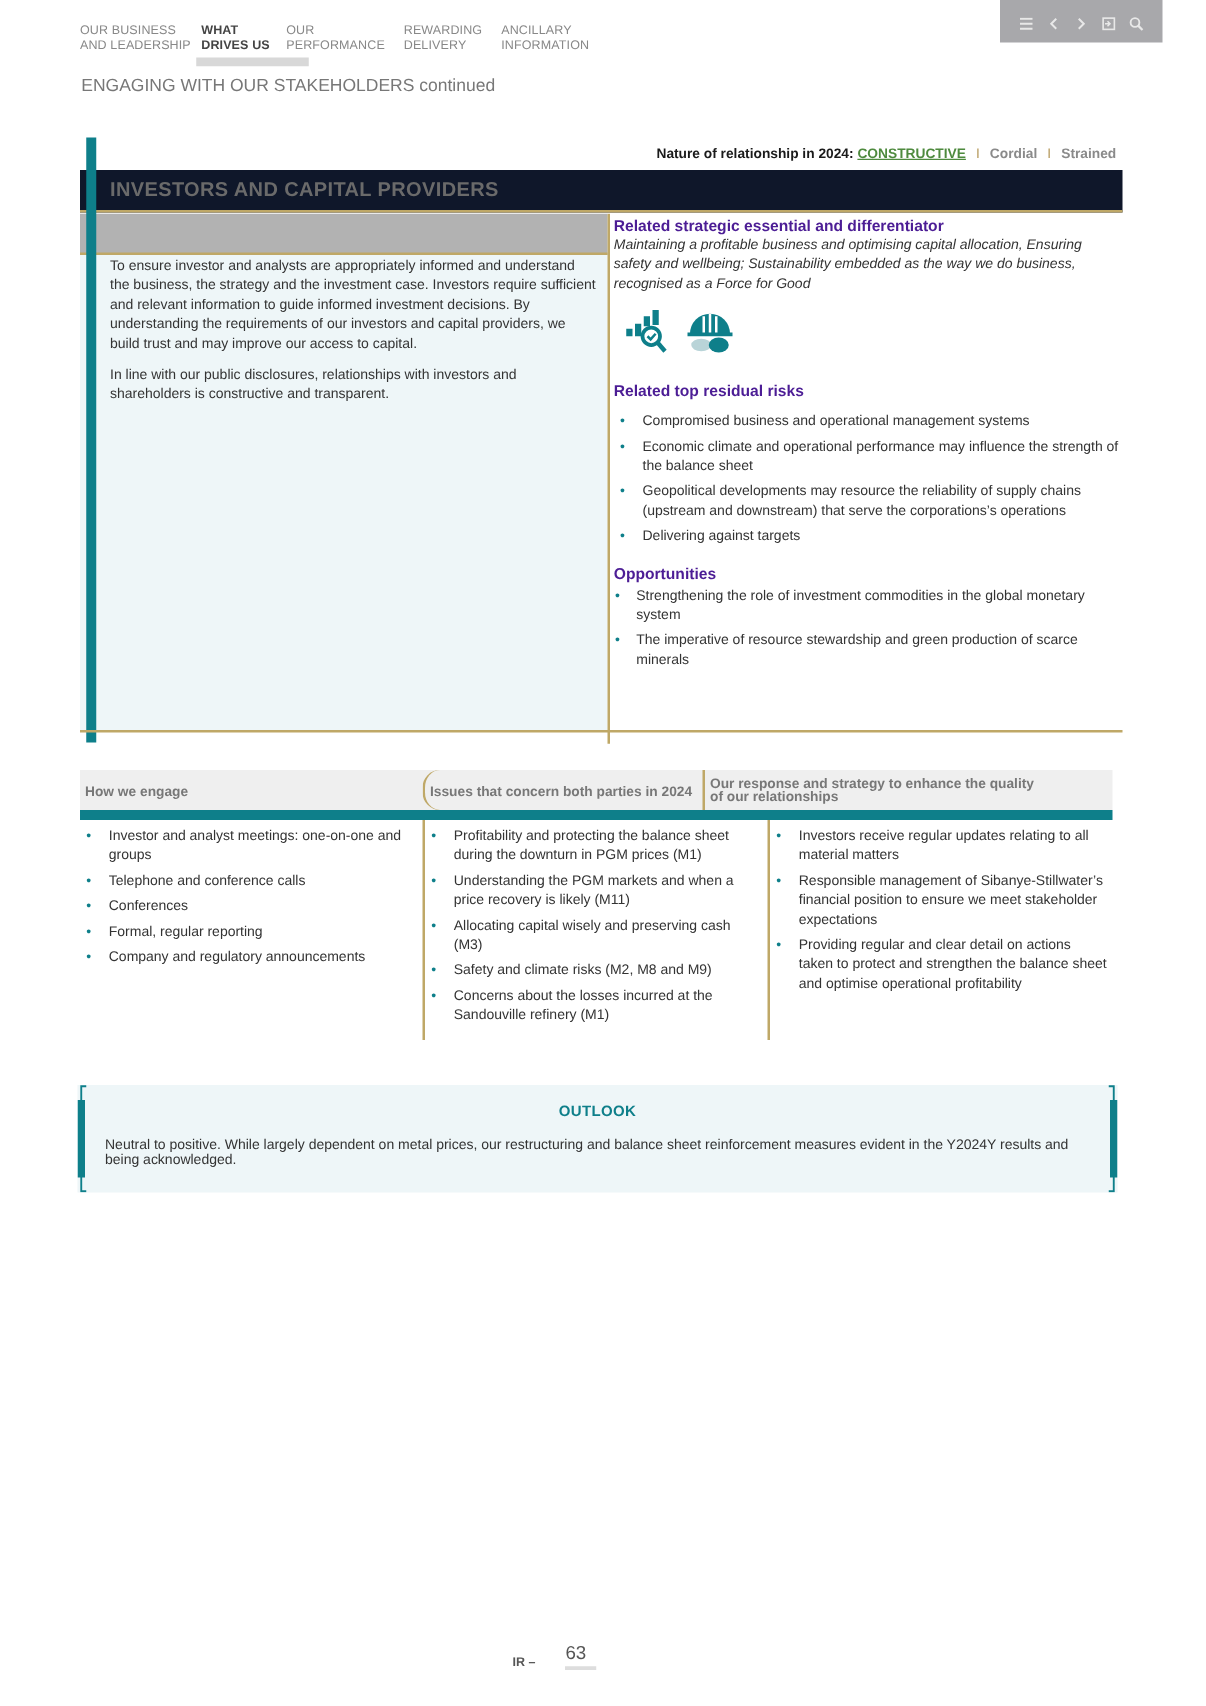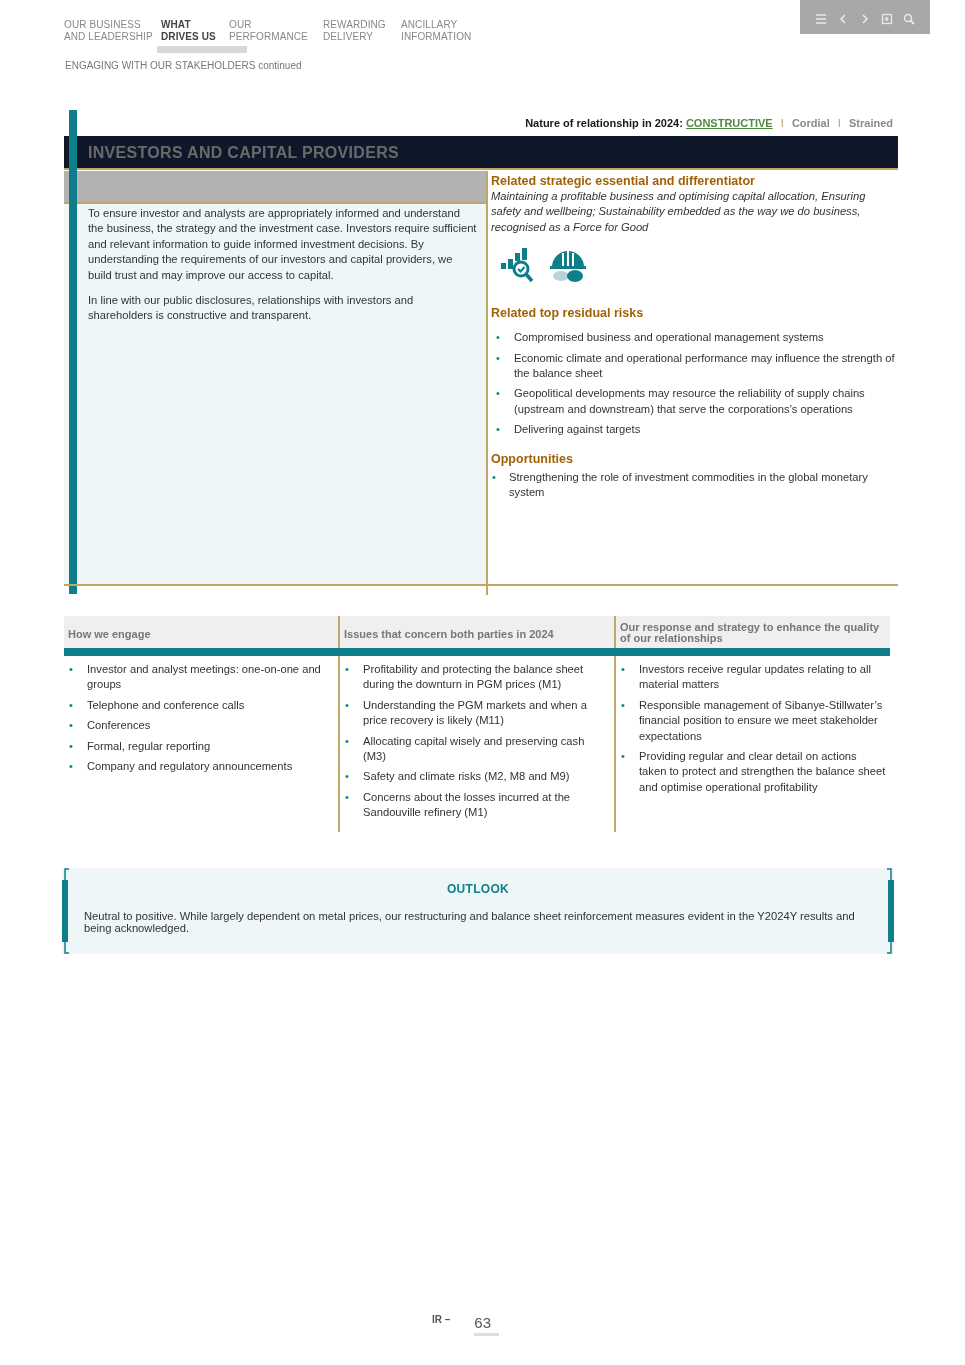--- a/index.html
+++ b/index.html
@@ -6,21 +6,21 @@
   html, body { width: 965px; height: 1365px; background: #ffffff; }
   body { position: relative; font-family: "Liberation Sans", sans-serif; color: #333; overflow: hidden; }
 
   
   .topnav { position: absolute; top: 19px; left: 64px; display: flex; font-size: 10px; line-height: 12px; color: #888; letter-spacing: 0.1px; }
   .topnav .item { white-space: pre-line; cursor: pointer; }
   .topnav .item.active { color: #444; font-weight: bold; position: relative; }
   .topnav .item.active::after { content: ""; position: absolute; left: -4px; right: -18px; top: 27px; height: 7px; background: #d8d8d8; }
   .nav-0 { width: 97px; } .nav-1 { width: 68px; } .nav-2 { width: 94px; } .nav-3 { width: 78px; } .nav-4 { width: 80px; }
 
-  .breadcrumb { position: absolute; top: 60px; left: 65px; font-size: 10px; color: #777; }
+  .breadcrumb { position: absolute; top: 60px; left: 65px; font-size: 14px; color: #777; }
 
   .toolbar { position: absolute; top: 0; left: 800px; width: 130px; height: 34px; background: #a8a8ab; display: flex; align-items: center; justify-content: center; gap: 8px; padding-top: 4px; }
   .toolbar .tb { width: 14px; height: 14px; display: flex; align-items: center; justify-content: center; cursor: pointer; }
 
   
   .tealbar { position: absolute; left: 69px; top: 110px; width: 8px; height: 484px; background: #0e7f8a; }
   .relation { position: absolute; top: 117px; right: 72px; font-size: 11px; font-weight: bold; color: #1a1a1a; }
   .relation .active { color: #4e8a3e; text-decoration: underline; cursor: pointer; }
   .relation .sep { color: #b79b5e; padding: 0 5px; font-weight: normal; }
   .relation .opt { color: #8a8a8a; cursor: pointer; }
@@ -30,59 +30,59 @@
 
   .leftcol { position: absolute; left: 64px; top: 171px; width: 422px; height: 414px; background: #eef6f8; }
   .leftcol .greyhead { position: absolute; left: 0; top: 0; width: 422px; height: 33px; background: #b2b2b2; border-bottom: 2px solid #bfa867; }
   .leftcol .body { position: absolute; left: 24px; top: 35px; width: 390px; font-size: 11.2px; line-height: 15.4px; color: #333; }
   .leftcol .body p { margin-bottom: 10px; }
 
   .colsep { position: absolute; left: 486px; top: 171px; width: 2px; height: 424px; background: #bfa867; }
   .bottomline { position: absolute; left: 64px; top: 584px; width: 834px; height: 2px; background: #bfa867; }
 
   .rightcol { position: absolute; left: 491px; top: 173px; width: 405px; font-size: 11.2px; line-height: 15.4px; color: #333; }
-  .rightcol h3 { font-size: 12.5px; color: #a16207; font-weight: bold; line-height: 16px; }
+  .rightcol h3 { font-size: 12.5px; color: #4c1d95; font-weight: bold; line-height: 16px; }
   .rightcol .italic { font-style: italic; color: #333; }
   .icons { display: flex; gap: 10px; margin: 10px 0 0 8px; height: 40px; }
   .rightcol ul { list-style: none; }
   .rightcol li { position: relative; padding-left: 22px; margin-bottom: 5px; }
   .rightcol li::before { content: "•"; position: absolute; left: 5px; top: 0; color: #0e7f8a; }
   .risks { margin-top: 20px; }
   .risks ul { margin-top: 9px; }
   .risks li { padding-left: 23px; }
   .opps { margin-top: 13px; }
   .opps ul { margin-top: 3px; }
   .opps li { padding-left: 18px; }
   .opps li::before { left: 1px; }
 
   
   .etable { position: absolute; left: 64px; top: 616px; width: 826px; }
   .ehead { display: flex; height: 32px; background: #efefef; }
   .ehead div { font-size: 11px; font-weight: bold; color: #777; display: flex; align-items: center; padding-left: 4px; line-height: 11px; }
-  .ehead .c0 { width: 274px; padding-top: 4px; text-align: right; } .ehead .c1 { width: 276px; border-left: 2px solid #bfa867; padding-top: 4px; } .ehead .c2 { width: 276px; border-left: 2px solid #bfa867; padding-top: 2px; }
+  .ehead .c0 { width: 274px; padding-top: 4px; text-align: right; } .ehead .c1 { width: 224px; border-left: 2px solid #bfa867; padding-top: 4px; border-radius: 14px; } .ehead .c2 { width: 276px; border-left: 2px solid #bfa867; padding-top: 2px; }
   .eteal { height: 8px; background: #0e7f8a; }
   .ebody { display: flex; }
   .ebody .col { font-size: 11.2px; line-height: 15.4px; color: #333; padding-top: 6px; }
   .ebody .c0 { width: 274px; }
   .ebody .c1 { width: 276px; border-left: 2px solid #bfa867; padding-bottom: 6px; }
   .ebody .c2 { width: 276px; border-left: 2px solid #bfa867; }
   .ebody ul { list-style: none; }
   .ebody li { position: relative; padding-left: 23px; margin-bottom: 5px; padding-right: 4px; }
   .ebody li::before { content: "•"; position: absolute; left: 5px; color: #0e7f8a; }
 
   
   .outlook { position: absolute; left: 62px; top: 868px; width: 832px; height: 86px; background: #eef6f8; padding-left: 40px; }
   .bracket { position: absolute; top: 0; width: 8px; height: 86px; }
   .bracket.l { left: 0; }
   .bracket.r { right: 0; }
   .outlook h2 { position: absolute; top: 14px; left: 0; right: 0; text-align: center; font-size: 12px; color: #0e7f8a; font-weight: bold; letter-spacing: 0.3px; }
   .outlook p { position: absolute; top: 43px; left: 22px; right: 14px; font-size: 11.2px; line-height: 11.5px; color: #333; }
 
   
-  .footer { position: absolute; top: 1314px; left: 432px; display: flex; align-items: flex-start; }
+  .footer { position: absolute; top: 1314px; left: 410px; display: flex; align-items: flex-end; }
   .footer .ir { font-size: 10px; font-weight: bold; color: #555; }
   .footer .pg { font-size: 15px; color: #555; margin-left: 24px; border-bottom: 3px solid #ddd; padding: 0 8px 2px 0; }
 </style>
 </head>
 <body>
 
 <nav class="topnav">
   <div class="item nav-0">OUR BUSINESS
 AND LEADERSHIP</div>
   <div class="item nav-1 active">WHAT
@@ -186,20 +186,21 @@
       <li>Economic climate and operational performance may influence the strength of the balance sheet</li>
       <li>Geopolitical developments may resource the reliability of supply chains (upstream and downstream) that serve the corporations’s operations</li>
       <li>Delivering against targets</li>
     </ul>
   </div>
 
   <div class="opps">
     <h3>Opportunities</h3>
     <ul>
       <li>Strengthening the role of investment commodities in the global monetary system</li>
+      <li>The imperative of resource stewardship and green production of scarce minerals</li>
     </ul>
   </div>
 </div>
 
 <div class="etable">
   <div class="ehead">
     <div class="c0">How we engage</div>
     <div class="c1">Issues that concern both parties in 2024</div>
     <div class="c2">Our response and strategy to enhance the quality of our relationships</div>
   </div>

